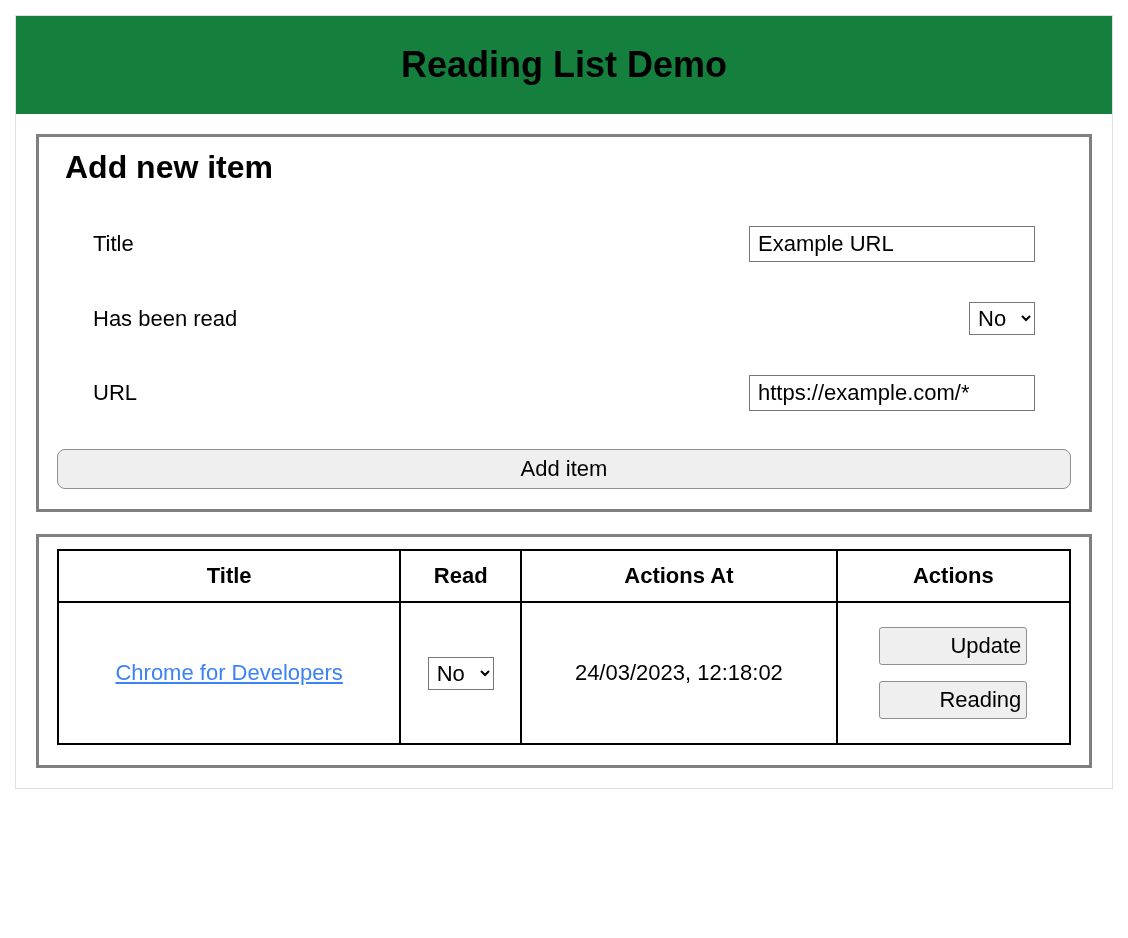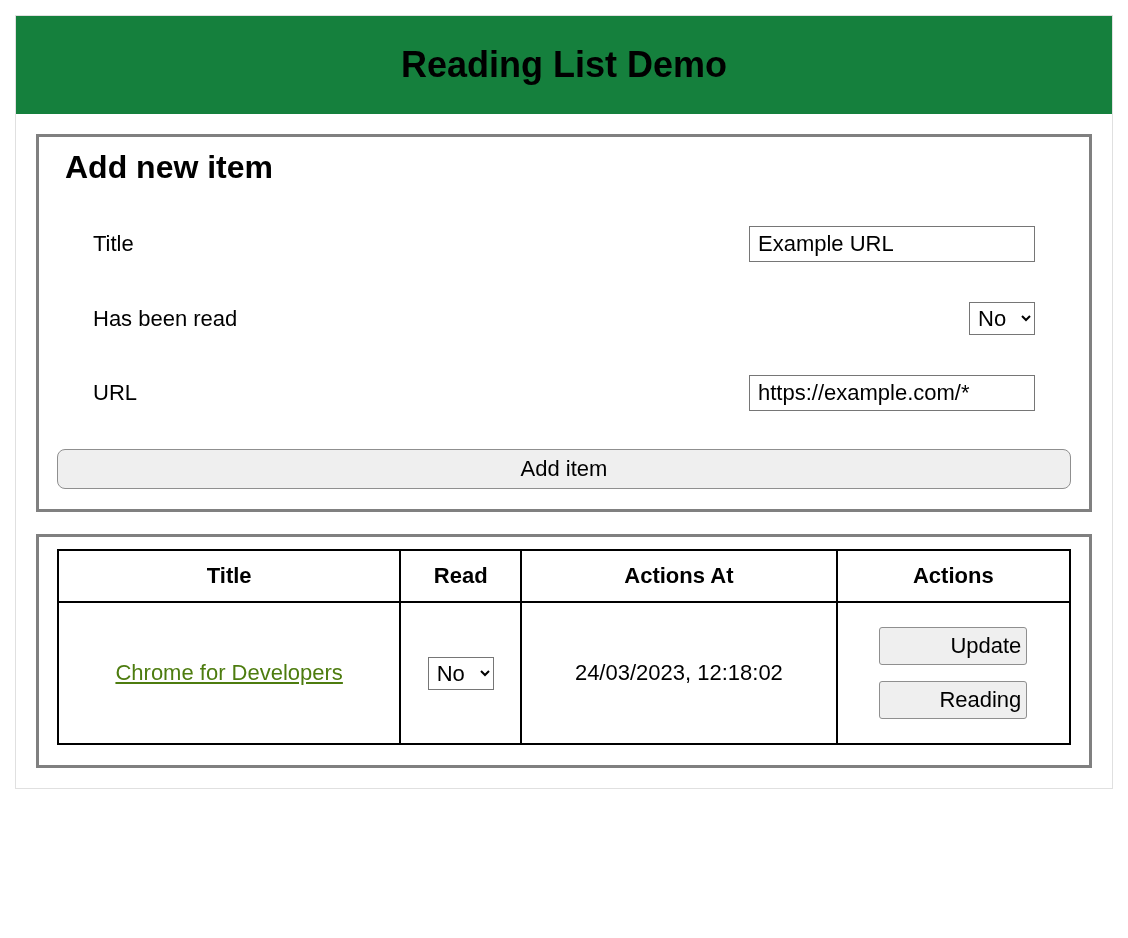--- a/index.html
+++ b/index.html
@@ -88,21 +88,21 @@
       border: 2px solid #000;
       padding: 12px 10px;
       text-align: center;
       font-size: 22px;
       vertical-align: middle;
     }
     th {
       font-weight: 700;
     }
     .title-link {
-      color: #4d7c0f;
+      color: #3b82f6;
     }
     .action-btn {
       display: block;
       width: 148px;
       margin: 16px auto;
       font-size: 22px;
       padding: 5px;
       background: #efefef;
       border: 1px solid #8f8f8f;
       border-radius: 3px;

